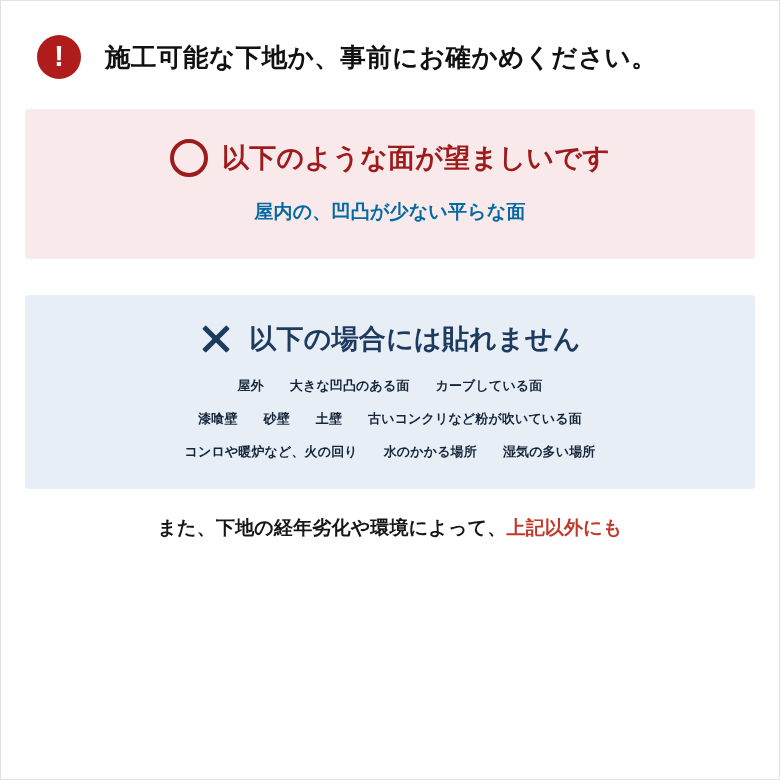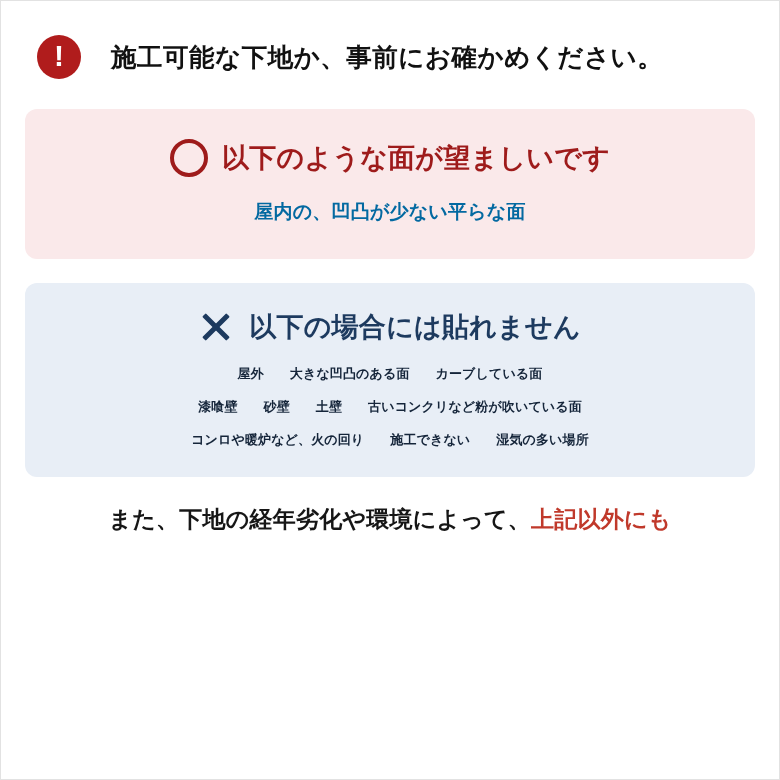--- a/index.html
+++ b/index.html
@@ -39,33 +39,33 @@
     align-items: center;
     justify-content: center;
     font-size: 30px;
     font-weight: bold;
     line-height: 1;
     flex: 0 0 auto;
     padding-bottom: 2px;
     box-sizing: border-box;
   }
   .header-title {
-    margin-left: 30px;
+    margin-left: 24px;
     font-size: 25.5px;
     font-weight: bold;
     letter-spacing: 0.02em;
     color: #111111;
     white-space: nowrap;
   }
 
   
   .panel {
     margin: 0 24px;
     box-sizing: border-box;
-    border-radius: 12px;
+    border-radius: 4px;
   }
   .panel-ok {
     margin-top: 30px;
     background: #fae9ea;
     padding: 30px 20px 34px 20px;
     text-align: center;
   }
   .panel-ok-heading {
     display: flex;
     align-items: center;
@@ -89,21 +89,21 @@
   }
   .panel-ok-sub {
     margin-top: 22px;
     font-size: 19px;
     font-weight: bold;
     color: #0369a1;
     letter-spacing: 0.01em;
   }
 
   .panel-ng {
-    margin-top: 24px;
+    margin-top: 36px;
     background: #e8eef6;
     padding: 26px 12px 28px 12px;
     text-align: center;
   }
   .panel-ng-heading {
     display: flex;
     align-items: center;
     justify-content: center;
     gap: 16px;
   }
@@ -145,21 +145,21 @@
   .ng-line:last-child { margin-bottom: 0; }
   .ng-line .gap { display: inline-block; width: 26px; }
 
   
   .footer-note {
     margin-top: 24px;
     text-align: center;
     line-height: 1.62;
   }
   .footer-note div {
-    font-size: 23px;
+    font-size: 19px;
     font-weight: bold;
     color: #161616;
     letter-spacing: 0.01em;
     white-space: nowrap;
   }
   .hl { color: #c0392b; }
 </style>
 </head>
 <body>
 
@@ -190,21 +190,21 @@
     </div>
 
     <div class="ng-lines">
       <div class="ng-line">
         <span>屋外</span><span class="gap"></span><span>大きな凹凸のある面</span><span class="gap"></span><span>カーブしている面</span>
       </div>
       <div class="ng-line">
         <span>漆喰壁</span><span class="gap"></span><span>砂壁</span><span class="gap"></span><span>土壁</span><span class="gap"></span><span>古いコンクリなど粉が吹いている面</span>
       </div>
       <div class="ng-line">
-        <span>コンロや暖炉など、火の回り</span><span class="gap"></span><span>施工できない</span><span class="gap"></span><span>湿気の多い場所</span>
+        <span>コンロや暖炉など、火の回り</span><span class="gap"></span><span>水のかかる場所</span><span class="gap"></span><span>湿気の多い場所</span>
       </div>
     </div>
   </div>
 
   <div class="footer-note">
     <div>
       <span>また、下地の経年劣化や環境によって、</span><span class="hl">上記以外にも</span>
     </div>
   </div>
 

